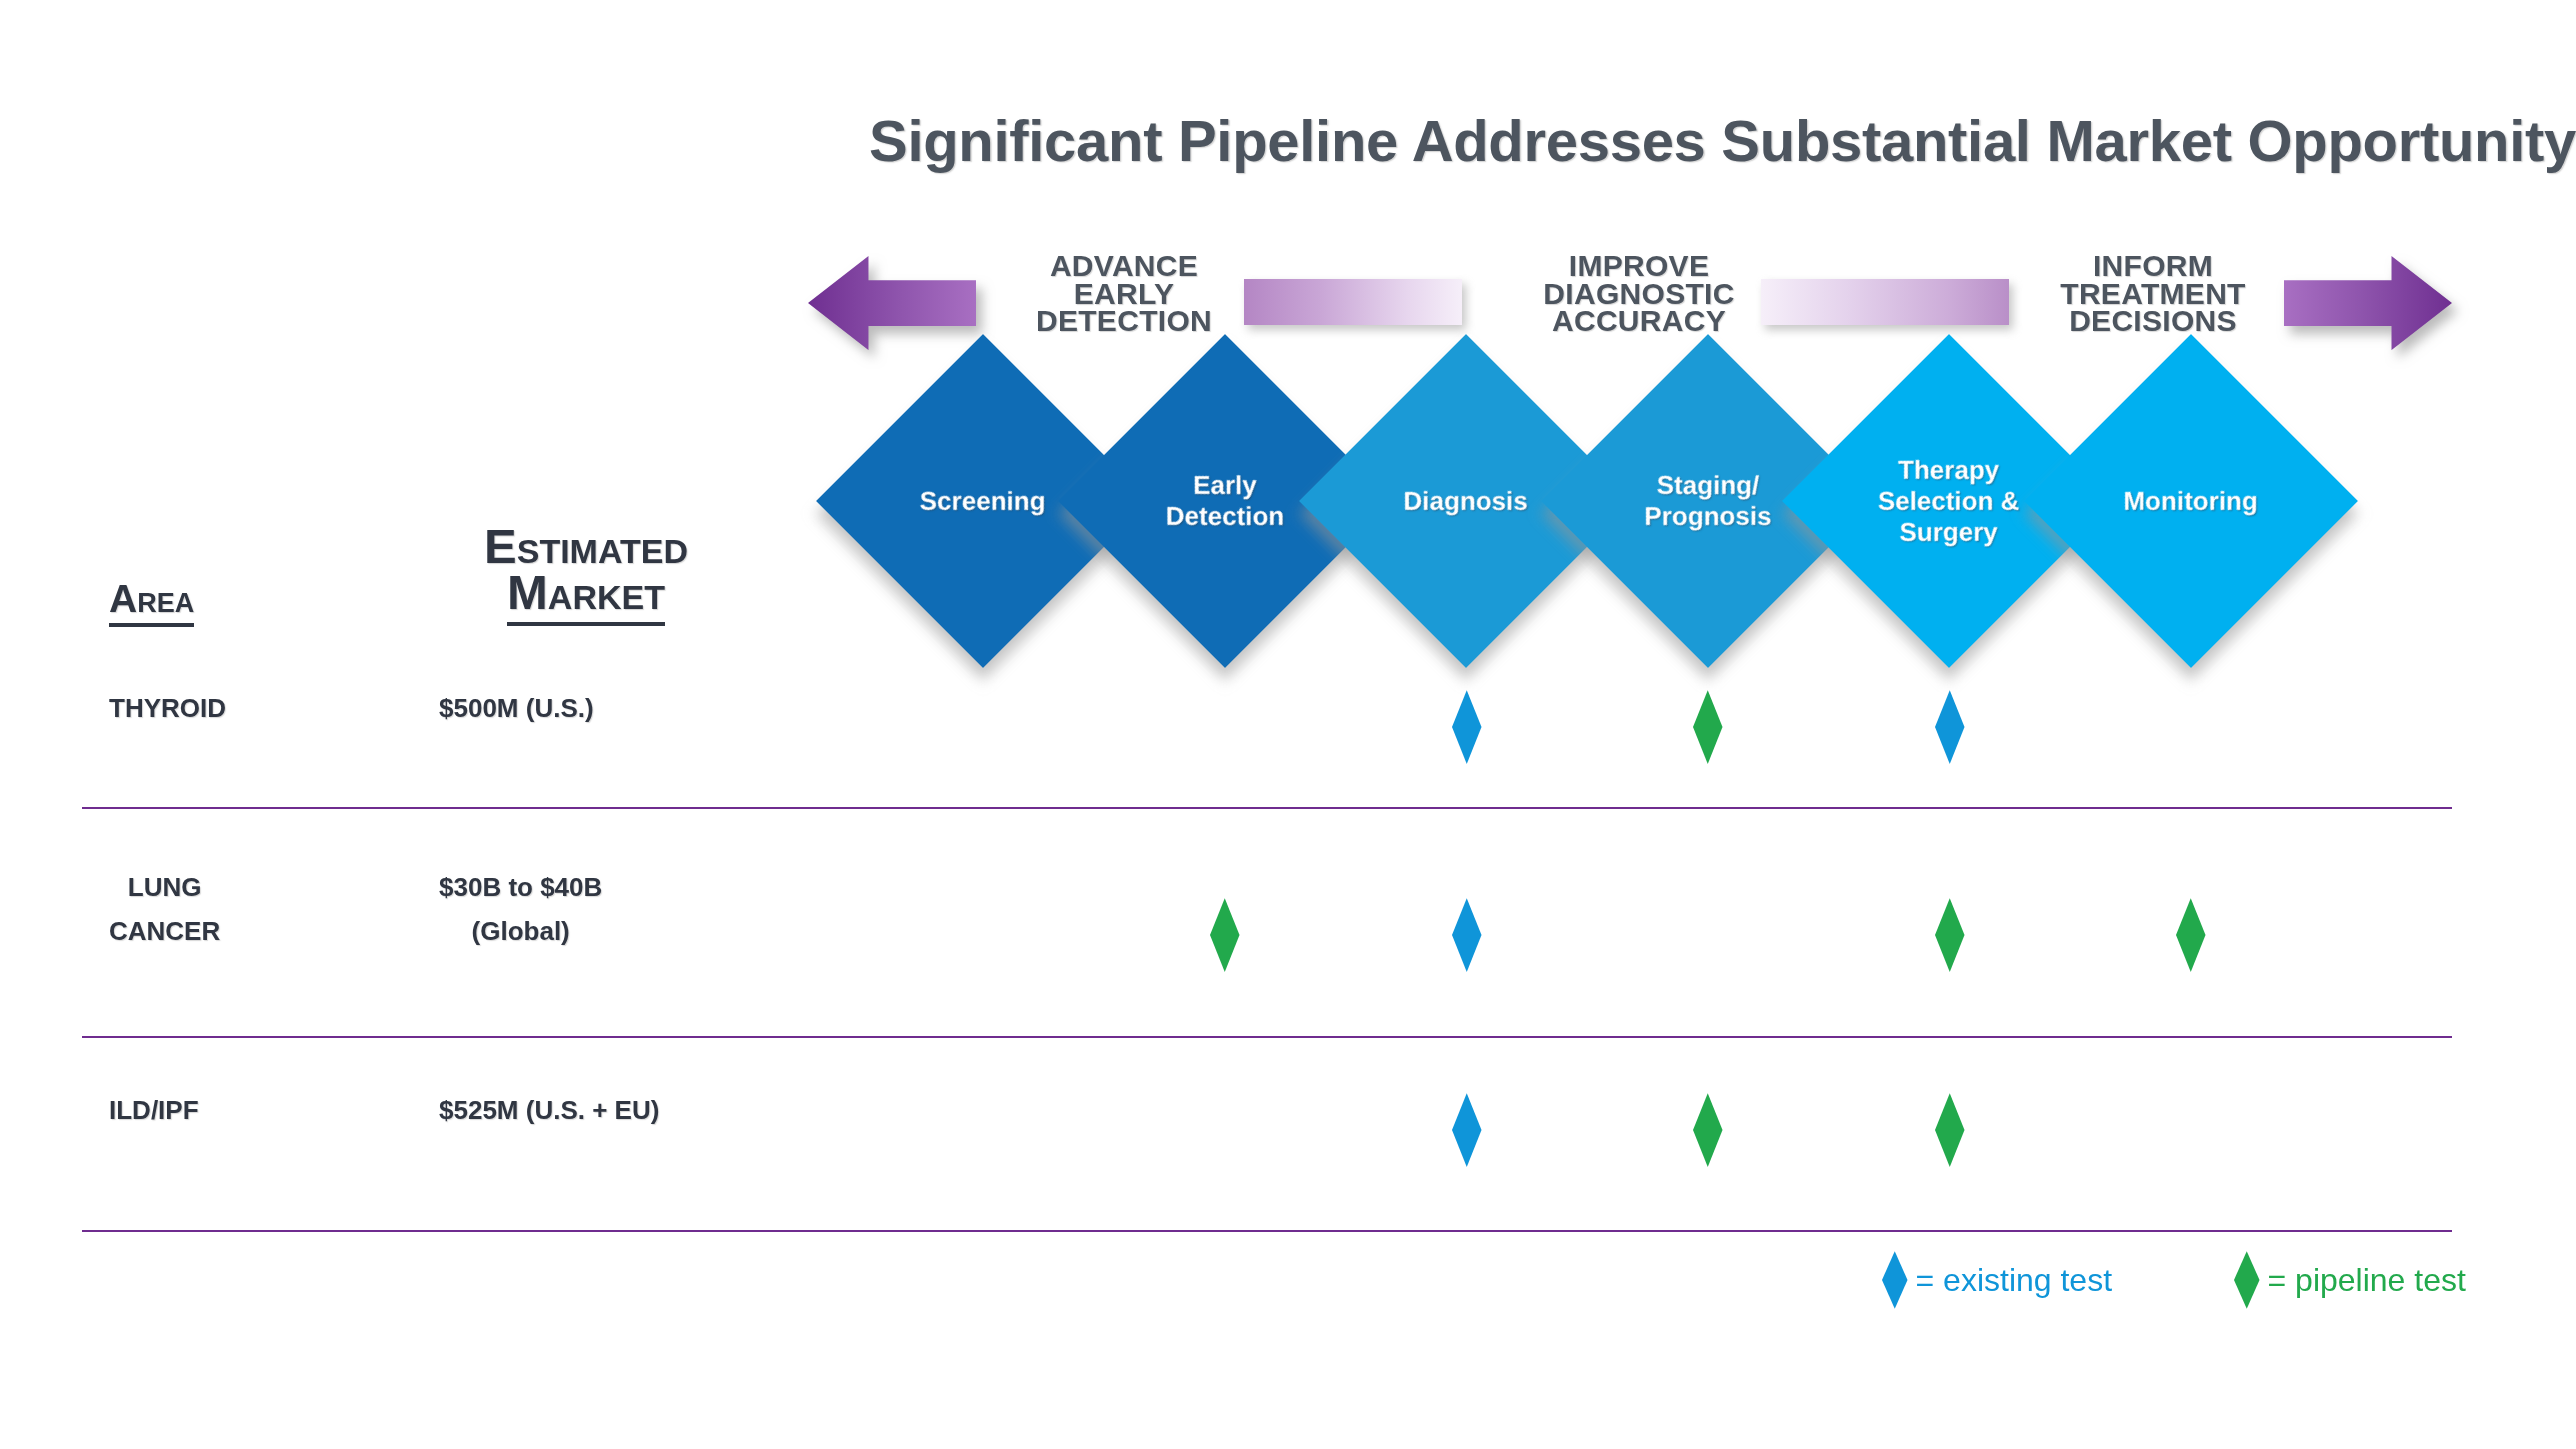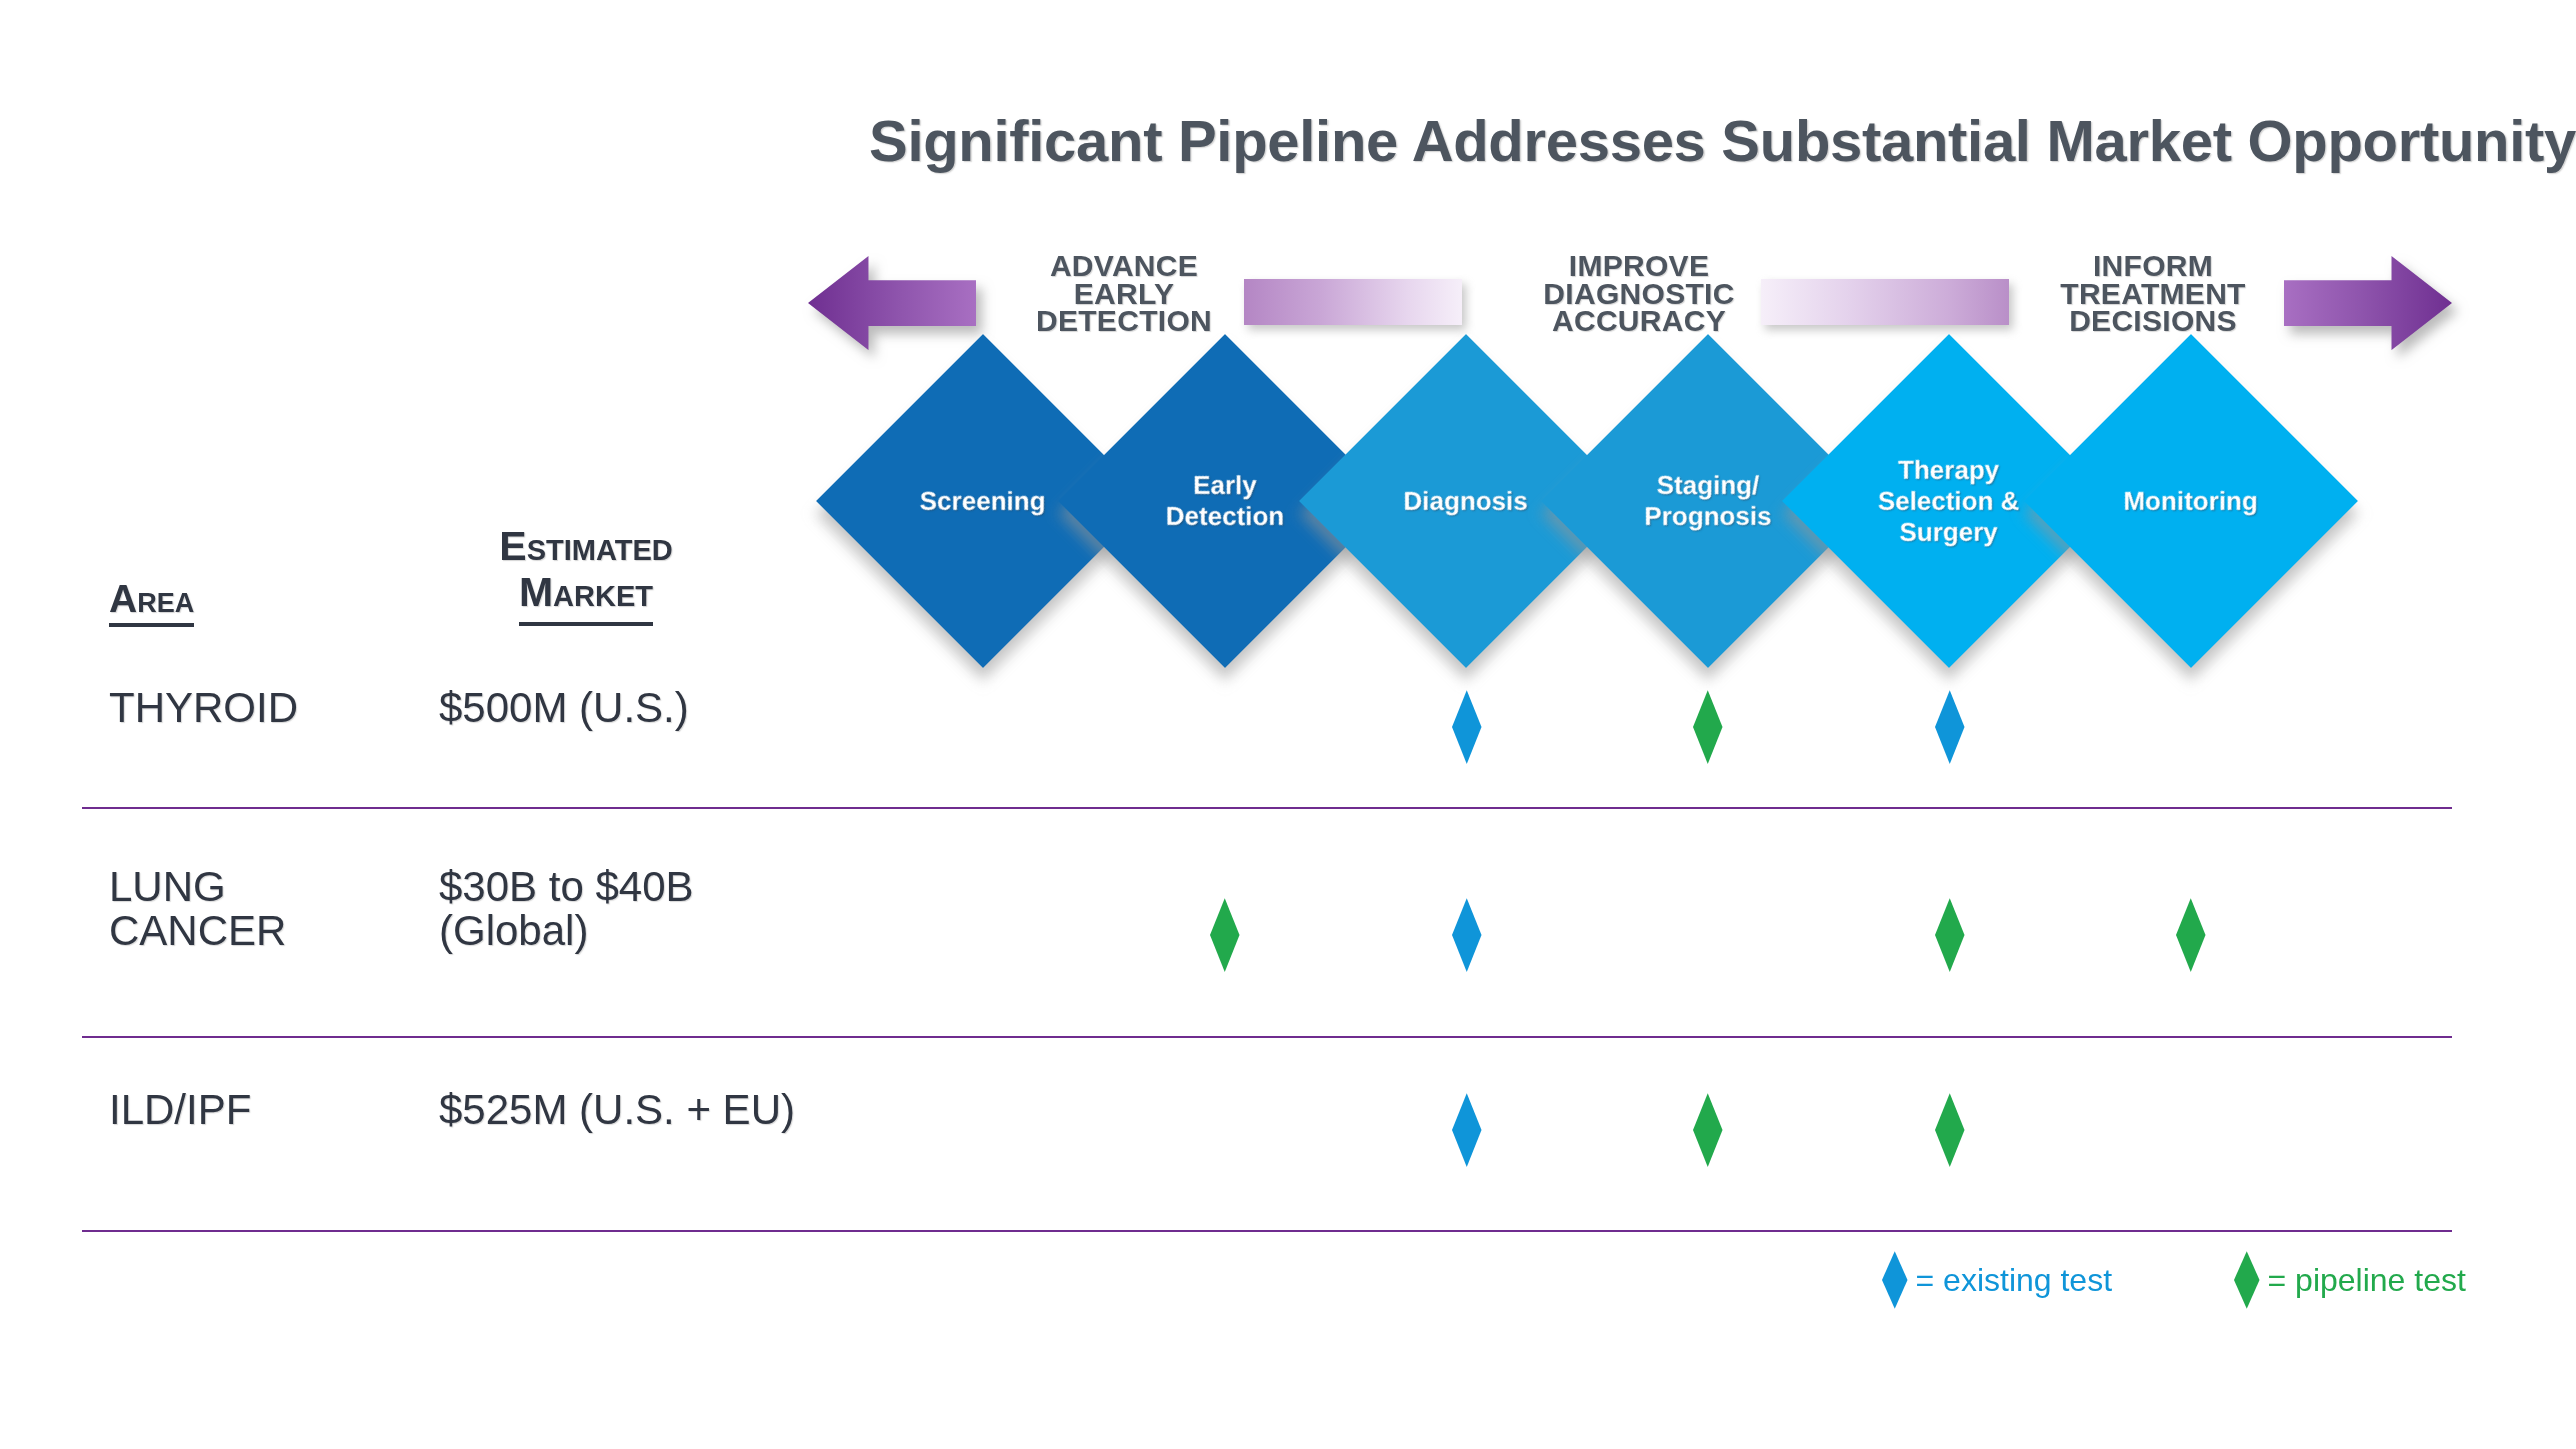--- a/index.html
+++ b/index.html
@@ -117,39 +117,40 @@
   #head-area {
     left: 109px; top: 578px;
     font-size: 39px;
     font-variant: small-caps;
     border-bottom: 4.7px solid #303642;
     padding-bottom: 2.7px;
     line-height: 42px;
   }
   #head-market {
     left: 445px; top: 523px;
-    font-size: 41px;
+    font-size: 49px;
     font-variant: small-caps;
     line-height: 46px;
     width: 282px;
     text-align: center;
   }
   #head-market .underlined {
     border-bottom: 4.7px solid #303642;
     padding-bottom: 7px;
     display: inline-block;
   }
 
   .row-area, .row-market {
     position: absolute;
     color: #303642;
-    font-weight: normal;
-    font-size: 42px;
+    font-weight: bold;
+    font-size: 26px;
     line-height: 44px;
     text-shadow: 1px 1px 1px rgba(175,175,175,0.5);
+    text-align: center;
   }
   .row-area   { left: 109px; }
   .row-market { left: 439px; }
 
   
   .divider {
     position: absolute;
     left: 82px;
     width: 2370px;
     height: 2px;

